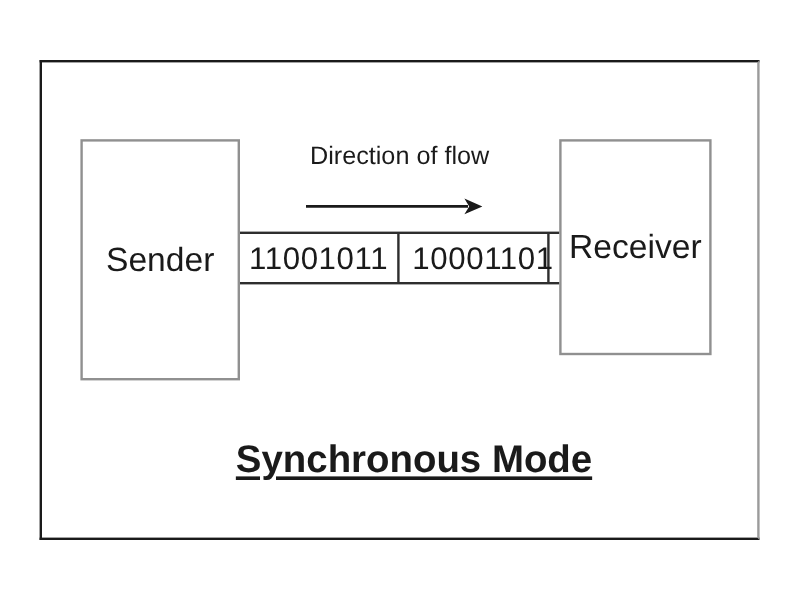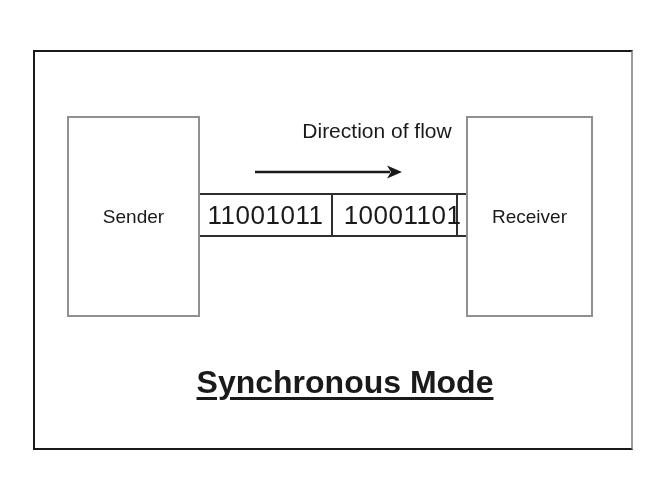--- a/index.html
+++ b/index.html
@@ -34,47 +34,46 @@
     border-right-color: var(--slide-border-right);
     background: var(--background);
   }
   .box {
     position: absolute;
     border: 2px solid var(--box-border);
     background: var(--background);
     display: flex;
     align-items: center;
     justify-content: center;
-    font-size: 19px;
+    font-size: 28px;
     line-height: 1;
     color: var(--ink);
   }
   .sender {
     left: 32px;
     top: 64px;
     width: 133px;
     height: 201px;
   }
   .receiver {
     left: 431px;
     top: 64px;
     width: 127px;
-    height: 201px;
+    height: 180px;
   }
   .flow-label {
     position: absolute;
     left: 165px;
     top: 66px;
     width: 266px;
     text-align: center;
     font-size: 21px;
     line-height: 1.2;
     color: var(--ink);
     white-space: nowrap;
-    margin-left: 44px;
   }
   .arrow {
     position: absolute;
     left: 220px;
     top: 112px;
   }
   .arrow .stroke { stroke: var(--ink); }
   .arrow .fill { fill: var(--ink); }
   .channel {
     position: absolute;

